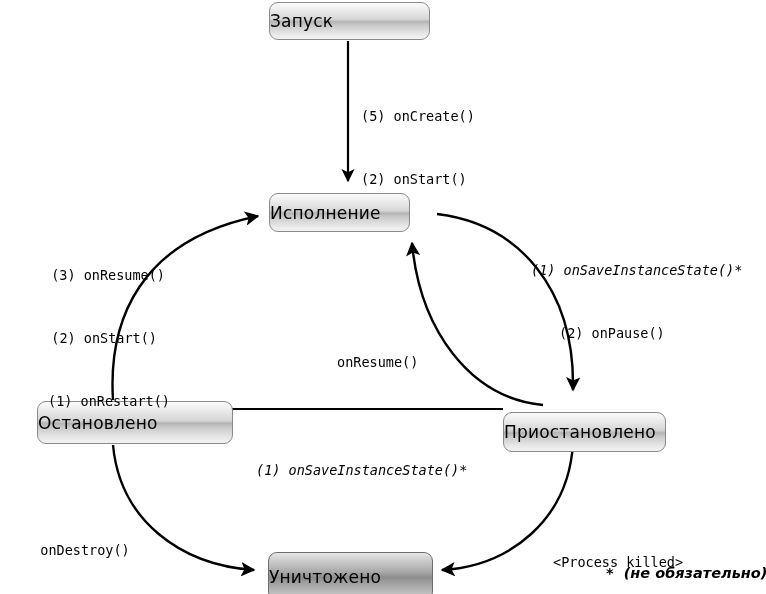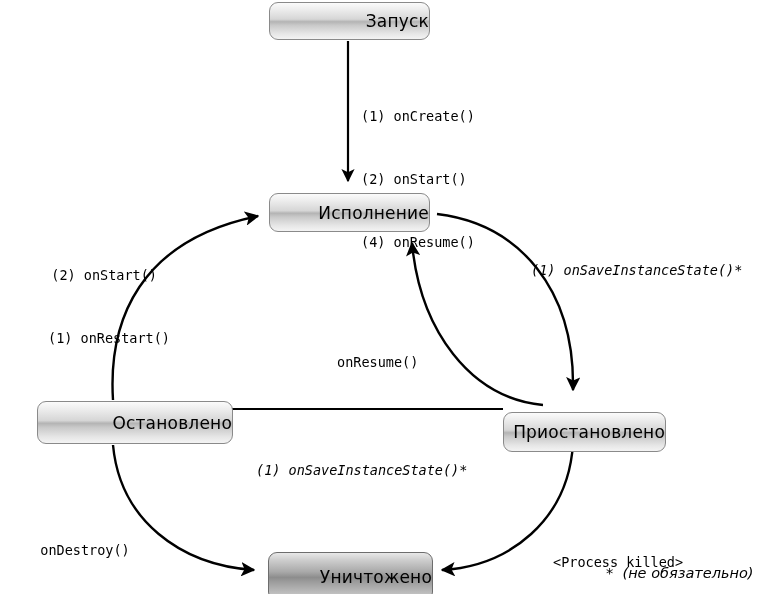--- a/index.html
+++ b/index.html
@@ -6,21 +6,21 @@
   body{
     width:766px;height:594px;position:relative;overflow:hidden;
     font-family:"DejaVu Sans Mono","Liberation Mono",monospace;
   }
   #canvas{position:absolute;left:0;top:0;width:766px;height:594px;}
   .node{
     position:absolute;
     border-radius:9px;
     border:1px solid #8a8a8a;
     box-sizing:border-box;
-    display:flex;align-items:center;justify-content:flex-end;
+    display:flex;align-items:center;justify-content:flex-start;
     font-family:"DejaVu Sans","Liberation Sans",sans-serif;
     font-size:17px;
     color:#000;
     letter-spacing:0.2px;
     background:linear-gradient(to bottom,#fbfbfb 0%,#ededed 18%,#d6d6d6 45%,#b4b4b4 52%,#c9c9c9 62%,#e6e6e6 85%,#f4f4f4 100%);
   }
   .node.dark{
     background:linear-gradient(to bottom,#e8e8e8 0%,#cfcfcf 14%,#a9a9a9 40%,#8d8d8d 52%,#9d9d9d 62%,#bdbdbd 85%,#d4d4d4 100%);
     border:1px solid #6d6d6d;
   }
@@ -31,21 +31,21 @@
     color:#000;
     white-space:pre;
     line-height:21px;
   }
   .lbl i{font-style:italic;}
   .lbl.center{text-align:center;}
   .lbl.right{text-align:right;}
   .note{
     position:absolute;
     font-family:"DejaVu Sans","Liberation Sans",sans-serif;
-    font-style:italic;font-weight:normal;
+    font-style:italic;font-weight:bold;
     font-size:14.5px;color:#000;white-space:pre;
   }
 </style>
 </head>
 <body>
 
 <svg id="canvas" viewBox="0 0 766 594">
   <defs>
     <marker id="arrow" viewBox="0 0 10 10" refX="9" refY="5" markerWidth="6" markerHeight="6" orient="auto-start-reverse">
       <path d="M 0 0 L 10 5 L 0 10 L 2.4 5 z" fill="#000"></path>
@@ -64,55 +64,56 @@
 
   <path d="M 113 445 C 120 520 180 565 254 570" fill="none" stroke="#000" stroke-width="2.4" marker-end="url(#arrow)"></path>
 
   <path d="M 573 444 C 568 520 510 566 442 570" fill="none" stroke="#000" stroke-width="2.4" marker-end="url(#arrow)"></path>
 </svg>
 
 <div class="node" style="left:269px;top:2px;width:161px;height:38px;">
   <span>Запуск</span>
 </div>
 
-<div class="node" style="left:269px;top:193px;width:161px;height:39px;">
+<div class="node" style="left:269px;top:193px;width:141px;height:39px;">
   <span>Исполнение</span>
 </div>
 
 <div class="node" style="left:503px;top:412px;width:163px;height:40px;">
   <span>Приостановлено</span>
 </div>
 
 <div class="node" style="left:37px;top:401px;width:196px;height:43px;">
   <span>Остановлено</span>
 </div>
 
 <div class="node dark" style="left:268px;top:552px;width:165px;height:49px;">
   <span>Уничтожено</span>
 </div>
 
 <div class="lbl" style="left:361px;top:64px;">
-  <div>(1) onCreate()</div>
+  <div>(5) onCreate()</div>
   <div>(2) onStart()</div>
-  <div>(4) onResume()</div>
 </div>
 
 <div class="lbl" style="left:531px;top:218px;">
   <div><i>(1) onSaveInstanceState()*</i></div>
+  <div style="margin-left:28px;">(2) onPause()</div>
 </div>
 
 <div class="lbl" style="left:337px;top:310px;">
   <div>onResume()</div>
 </div>
 
 <div class="lbl" style="left:256px;top:418px;">
   <div><i>(1) onSaveInstanceState()*</i></div>
 </div>
 
 <div class="lbl right" style="left:0px;top:223px;width:165px;">
+  <div>(3) onResume()</div>
   <div style="margin-right:8px;">(2) onStart()</div>
   <div style="margin-right:-4px;margin-left:48px;">(1) onRestart()</div>
 </div>
 
 <div class="lbl center" style="left:5px;top:503px;width:160px;line-height:19px;">
   <div>onDestroy()</div>
   
   
 </div>
 

